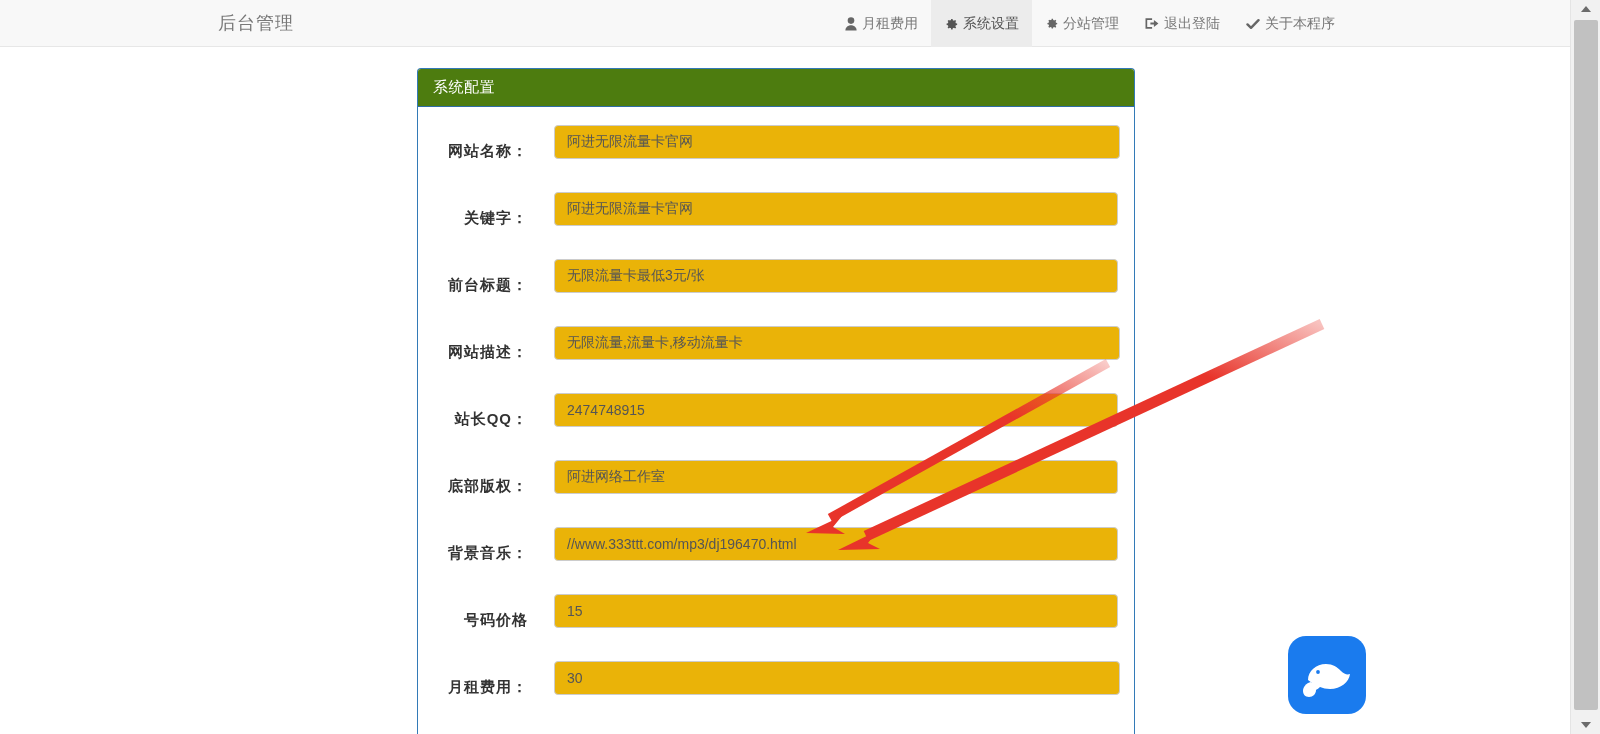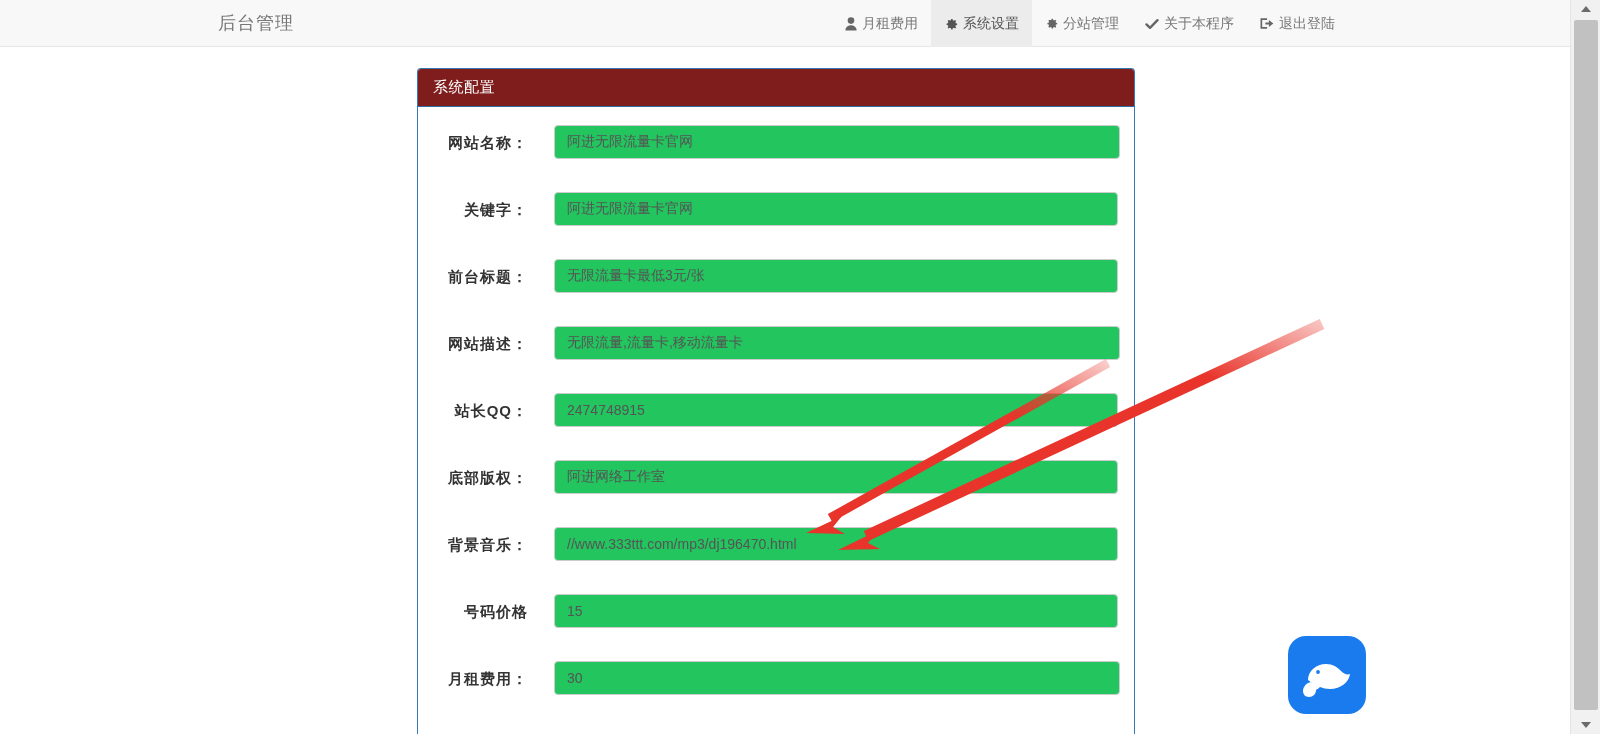--- a/index.html
+++ b/index.html
@@ -71,21 +71,21 @@
     width: 718px;
     height: 700px;
     background: #ffffff;
     border: 1px solid #337ab7;
     border-bottom: none;
     border-radius: 4px 4px 0 0;
     box-sizing: border-box;
   }
   .panel-heading {
     height: 38px;
-    background: #7f1d1d;
+    background: #4d7c0f;
     border-bottom: 1px solid #2e6da4;
     border-radius: 3px 3px 0 0;
     box-sizing: border-box;
     display: flex;
     align-items: center;
     padding-left: 15px;
     text-align: center;
   }
   .panel-title {
     color: #ffffff;
@@ -97,39 +97,39 @@
   }
 
   
   .form-row {
     position: relative;
     height: 67px;
   }
   .form-label {
     position: absolute;
     left: 0;
-    top: 9px;
+    top: 17px;
     width: 110px;
     text-align: right;
     font-size: 15px;
     font-weight: bold;
     color: #333333;
     letter-spacing: 1px;
   }
   .form-control {
     position: absolute;
     left: 136px;
     top: 0;
     width: 564px;
     height: 34px;
     box-sizing: border-box;
     padding: 6px 12px;
     font-size: 14px;
     color: #555555;
-    background: #22c55e;
+    background: #eab308;
     border: 1px solid #cccccc;
     border-radius: 4px;
     font-family: "Liberation Sans", "DejaVu Sans", sans-serif;
     outline: none;
   }
   .form-control.wide { width: 566px; }
 
   
   .arrows {
     position: absolute;
@@ -244,35 +244,35 @@
         <span class="nico">
           <svg width="13" height="13" viewBox="0 0 16 16" fill="#666">
             <path d="M8 5.1A2.9 2.9 0 1 0 8 10.9 2.9 2.9 0 1 0 8 5.1z M15 9.2l-1.5-.3a5.6 5.6 0 0 0-.5-1.3l.9-1.3-1.2-1.2-1.3.9a5.6 5.6 0 0 0-1.3-.5L9.8 4H8.2l-.3 1.5a5.6 5.6 0 0 0-1.3.5l-1.3-.9L4.1 6.3l.9 1.3a5.6 5.6 0 0 0-.5 1.3L3 9.2v1.6l1.5.3a5.6 5.6 0 0 0 .5 1.3l-.9 1.3 1.2 1.2 1.3-.9a5.6 5.6 0 0 0 1.3.5l.3 1.5h1.6l.3-1.5a5.6 5.6 0 0 0 1.3-.5l1.3.9 1.2-1.2-.9-1.3a5.6 5.6 0 0 0 .5-1.3l1.5-.3z" transform="translate(0,-1.8)"></path>
           </svg>
         </span>
         <span>分站管理</span>
       </div>
 
       <div class="nav-item">
         <span class="nico">
-          <svg width="14" height="12" viewBox="0 0 14 12" fill="none" stroke="#666" stroke-width="2.4" stroke-linecap="round" stroke-linejoin="round">
-            <path d="M1.5 6.4 L5 9.8 L12.5 2.2"></path>
-          </svg>
-        </span>
-        <span>关于本程序</span>
-      </div>
-
-      <div class="nav-item">
-        <span class="nico">
           <svg width="14" height="13" viewBox="0 0 14 13" fill="#666">
             <path d="M0.5 1.2h6.6v1.7H2.2v7.2h4.9v1.7H0.5z"></path>
             <path d="M8.9 3.1 13.4 6.5 8.9 9.9V7.4H5.4V5.6h3.5z"></path>
           </svg>
         </span>
         <span>退出登陆</span>
+      </div>
+
+      <div class="nav-item">
+        <span class="nico">
+          <svg width="14" height="12" viewBox="0 0 14 12" fill="none" stroke="#666" stroke-width="2.4" stroke-linecap="round" stroke-linejoin="round">
+            <path d="M1.5 6.4 L5 9.8 L12.5 2.2"></path>
+          </svg>
+        </span>
+        <span>关于本程序</span>
       </div>
 
     </div>
   </div>
 
   <div class="panel">
     <div class="panel-heading">
       <span class="panel-title">系统配置</span>
     </div>
     <div class="panel-body">

